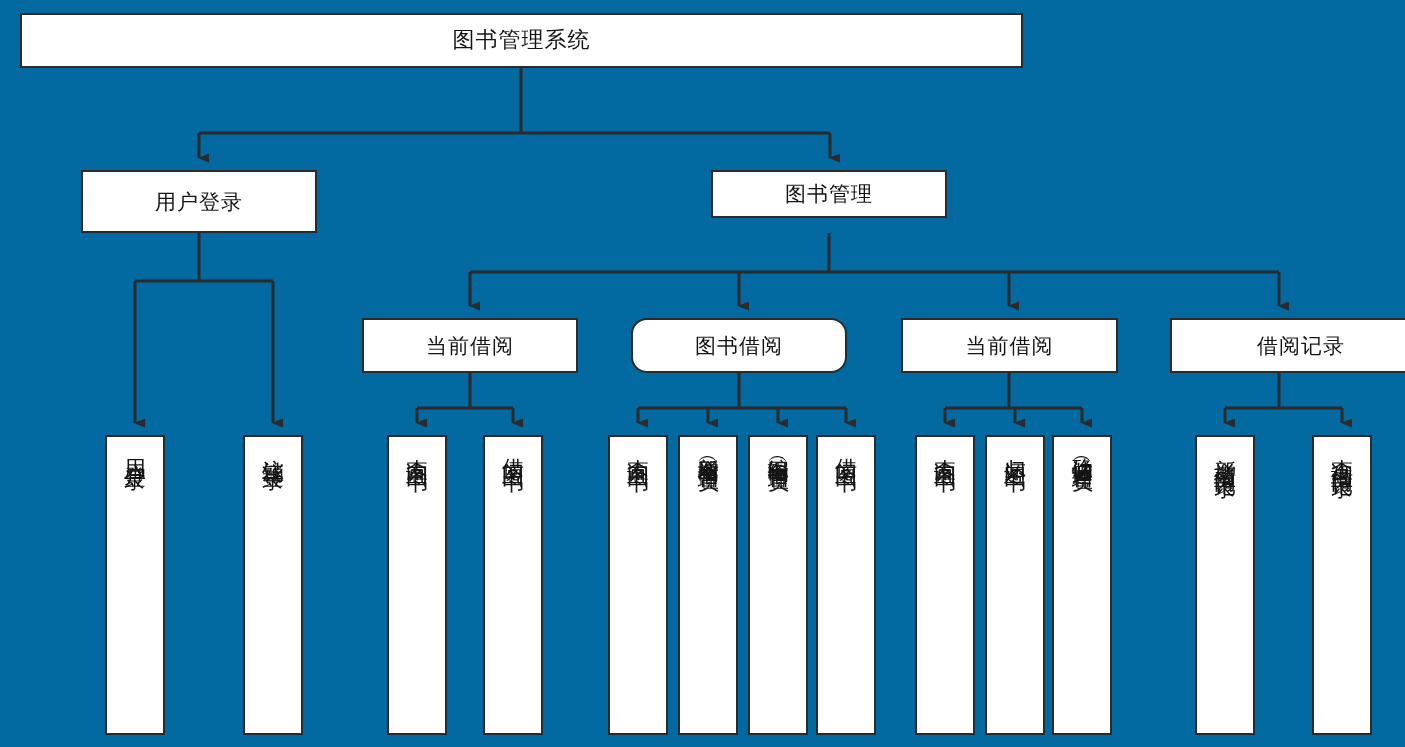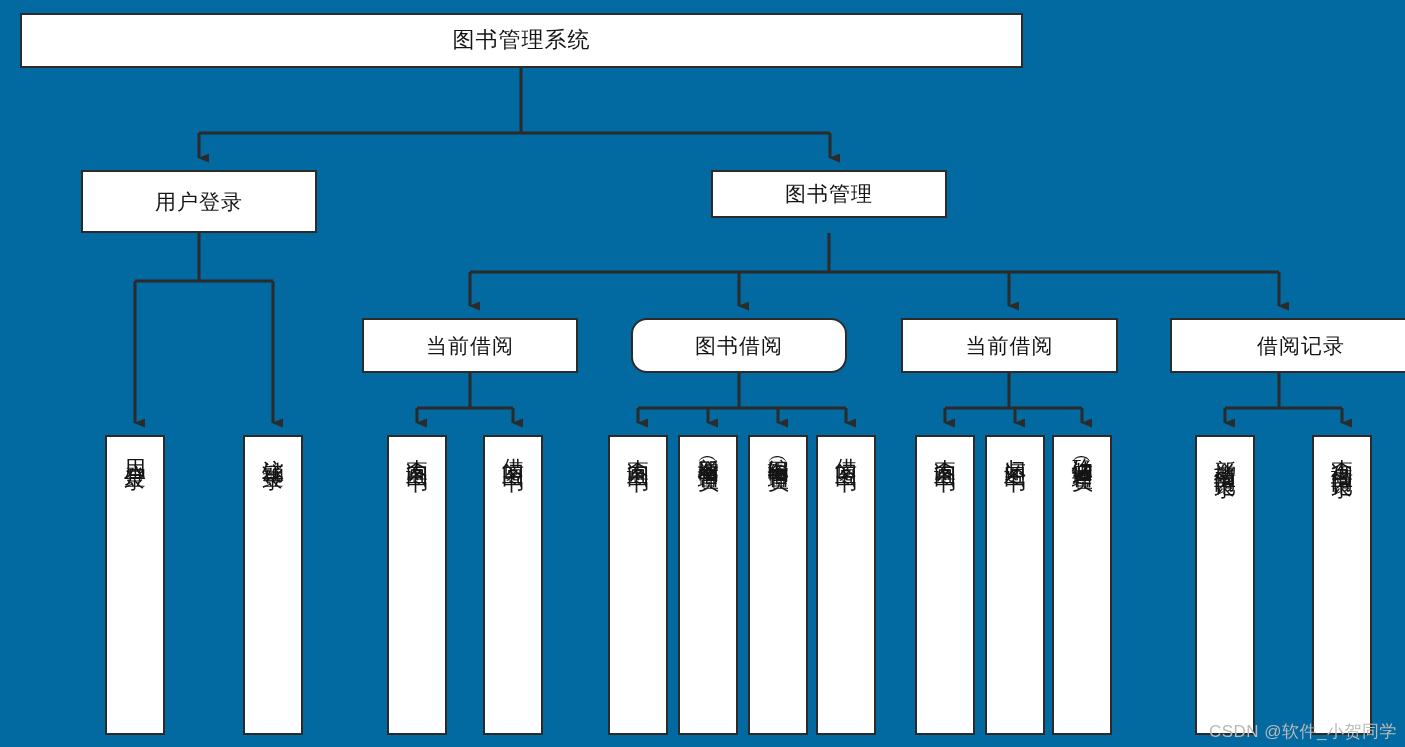--- a/index.html
+++ b/index.html
@@ -179,14 +179,13 @@
         <span class="vtext tall">确认归还（管理员）</span>
       </div>
       <div class="node v" style="left: 1195px; top: 435px; width: 60px; height: 300px;">
         <span class="vtext">新增借阅记录</span>
       </div>
       <div class="node v" style="left: 1312px; top: 435px; width: 60px; height: 300px;">
         <span class="vtext">查询借阅记录</span>
       </div>
     </div>
 
-  <div id="watermark">CSDN @软件_小贺同学</div>
 </div>
 
 </body></html>

